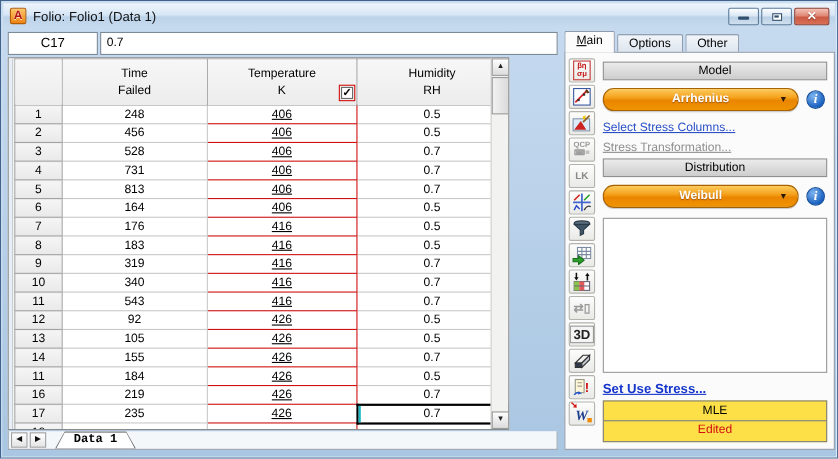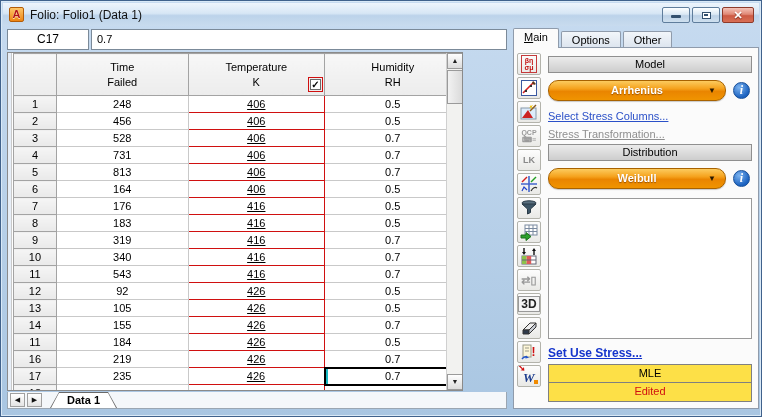--- a/index.html
+++ b/index.html
@@ -54,21 +54,21 @@
   .sb-btn { position:absolute; left:0; width:16px; height:16px; background:linear-gradient(#fefefe,#dcdcdc);
     border:1px solid #9a9a9a; font-size:7px; text-align:center; line-height:14px; color:#222; cursor:pointer; }
   .sb-thumb { position:absolute; left:0; top:17px; width:16px; height:34px;
     background:linear-gradient(90deg,#f2f2f2,#dadada); border:1px solid #9a9a9a; cursor:grab; }
   
   .tabbar { position:absolute; left:6px; top:391px; width:500px; height:17px; background:#f4f7fa;
     border:1px solid #9aa6b2; border-top:none; display:flex; align-items:center; }
   .nav { width:15px; height:14px; margin-left:2px; background:linear-gradient(#fff,#e4e4e4);
     border:1px solid #a0a0a0; font-size:7px; line-height:12px; text-align:center; color:#111; cursor:pointer; }
   .sheettab-outer { margin-left:8px; height:16px; background:#6a6a6a;
-    clip-path:polygon(9px 0,calc(100% - 9px) 0,100% 100%,0 100%); padding:1px 1px 0 1px; }
+    clip-path:polygon(9px 0,calc(100% - 9px) 0,100% 100%,0 100%); padding:1px 1px 0 1px;font-family:Liberation Mono, monospace; }
   .sheettab { height:15px; background:#fff; clip-path:polygon(8px 0,calc(100% - 8px) 0,100% 100%,0 100%);
     font-size:11px; font-weight:bold; padding:1px 16px 0 16px; cursor:pointer; }
   
   .rpanel { position:absolute; left:512px; top:27px; width:246px; height:381px; }
   .rtabs { position:absolute; left:0; top:0; height:20px; display:flex; align-items:flex-end; }
   .rtab { height:17px; padding:2px 10px 0 10px; font-size:11px; background:linear-gradient(#f2f6fa,#dce4ee);
     border:1px solid #8f9bab; border-bottom:none; border-radius:2px 2px 0 0; margin-right:2px; cursor:pointer; }
   .rtab.active { height:20px; background:#fbfbfb; position:relative; z-index:3; }
   .rtab.active::first-letter { text-decoration:underline; }
   .rbody { position:absolute; left:0; top:19px; right:0; bottom:0; background:#fbfbfb;

